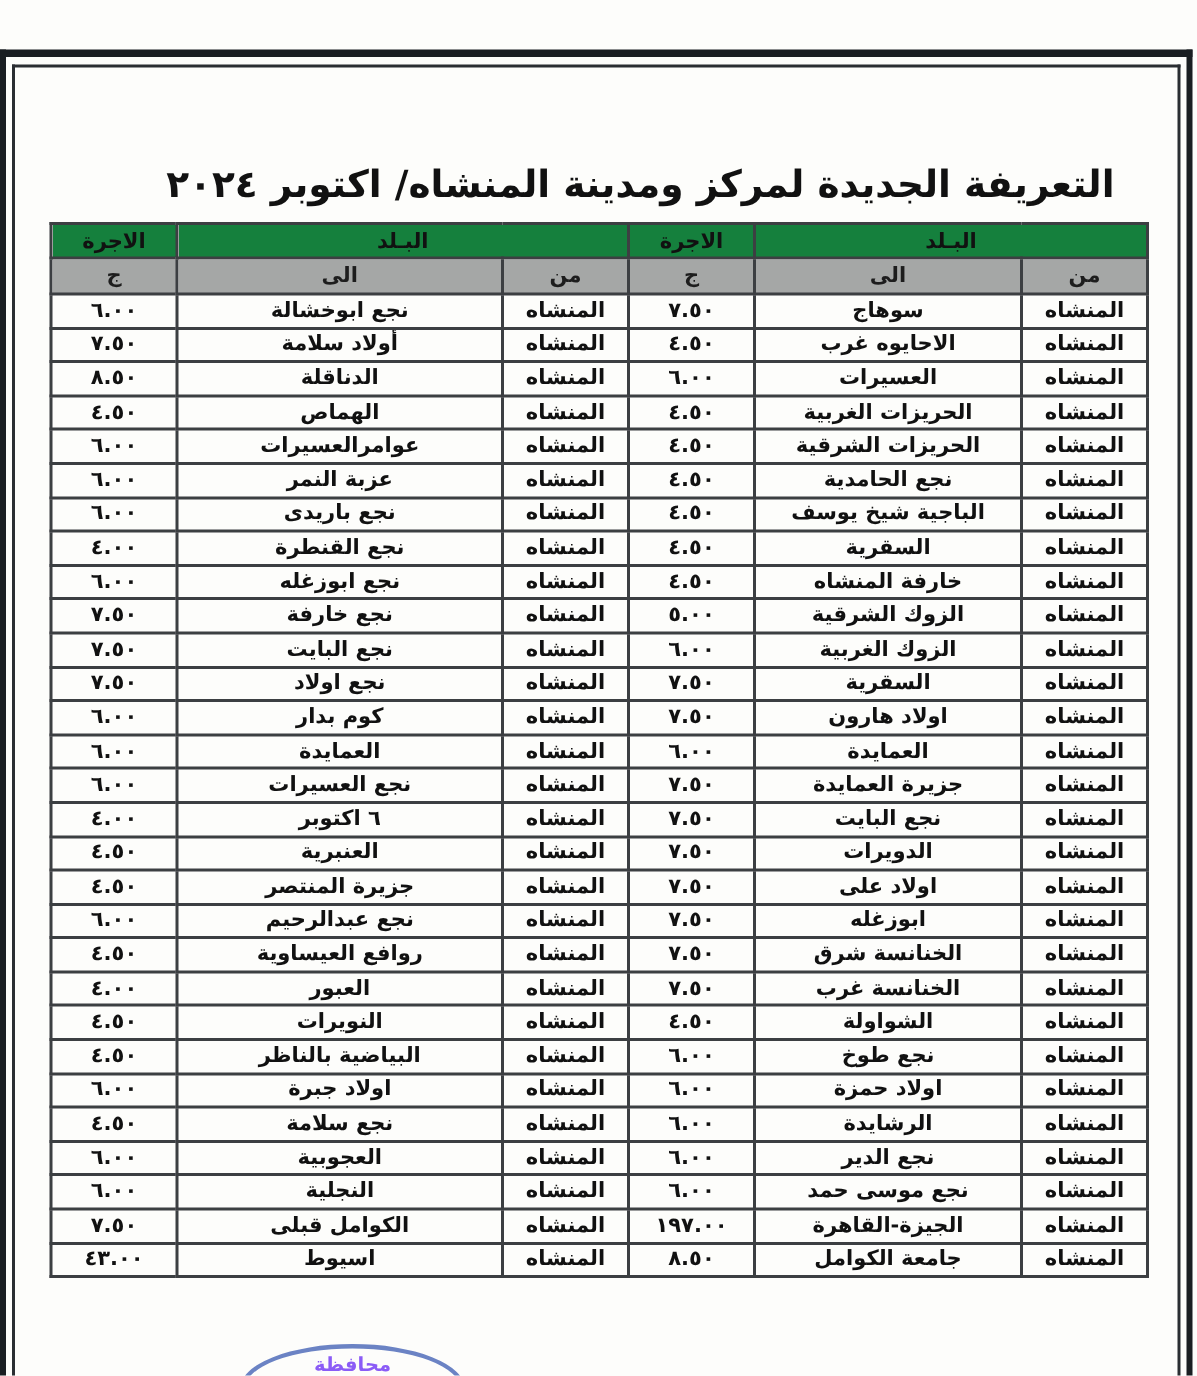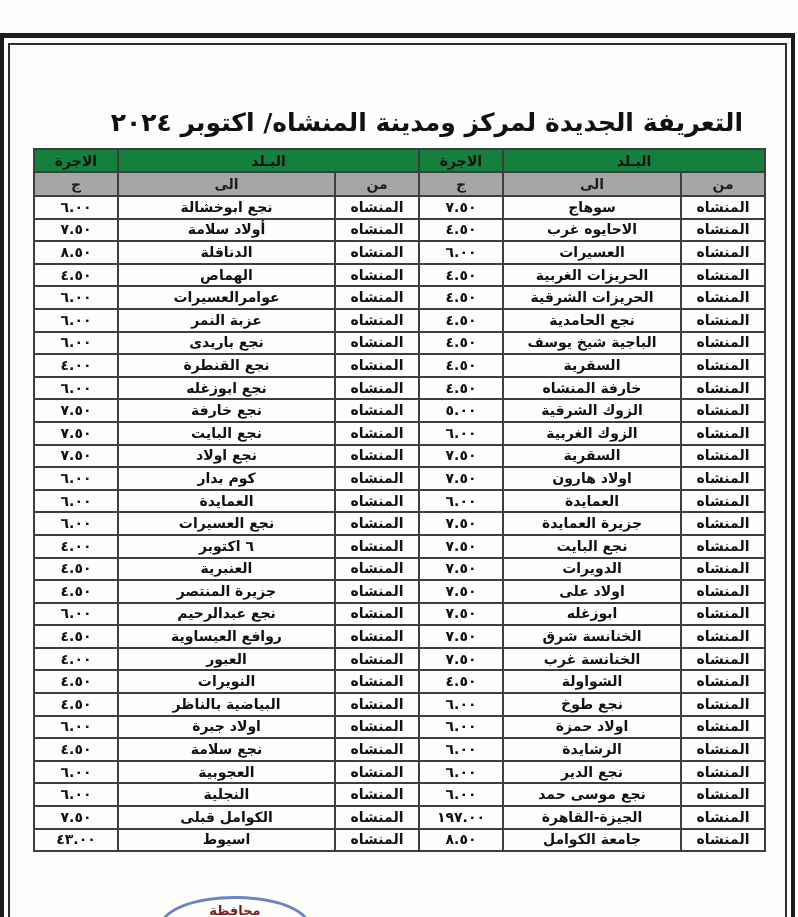--- a/index.html
+++ b/index.html
@@ -41,21 +41,21 @@
   .h2 th { height: 22px; background: #a5a7a6; font-weight: normal; color: #1d1d1d; }
   tbody td { height: 20.6px; background: #fdfdfb; line-height: 19px; }
   td.fare { direction: ltr; font-size: 13px; letter-spacing: 1px; }
   .stamp {
     position: absolute; left: 160px; top: 896px; width: 150px; height: 60px;
     border: 3px solid #6b83c4; border-radius: 50%;
     box-sizing: border-box;
   }
   .stamp-text {
     position: absolute; left: 0; right: 0; top: 4px; text-align: center;
-    color: #7f1d1d; font-size: 13px; font-weight: bold; direction: rtl;
+    color: #8b5cf6; font-size: 13px; font-weight: bold; direction: rtl;
   }
 </style>
 </head>
 <body>
 
 <div class="frame-outer"></div>
 <div class="frame-inner"></div>
 
 <div class="title">التعريفة الجديدة لمركز ومدينة المنشاه/ اكتوبر ٢٠٢٤</div>
 

